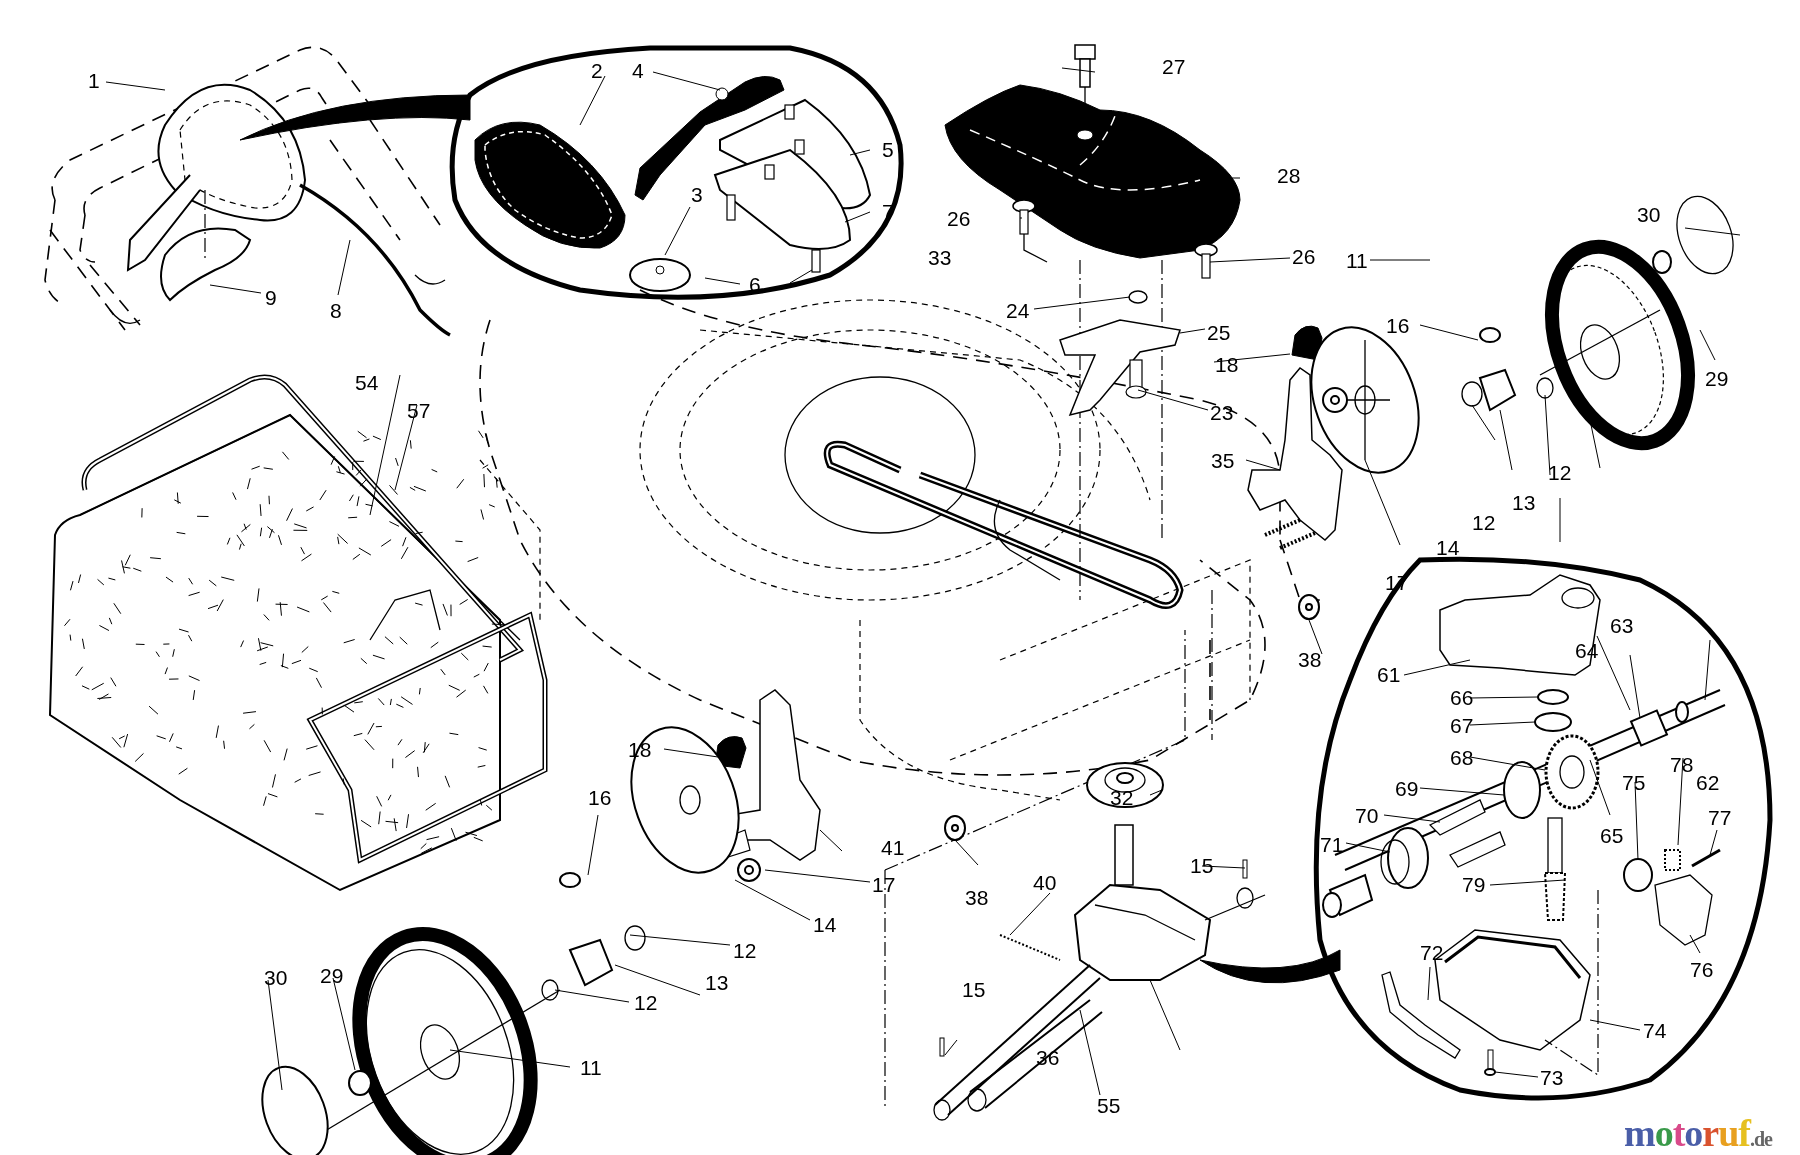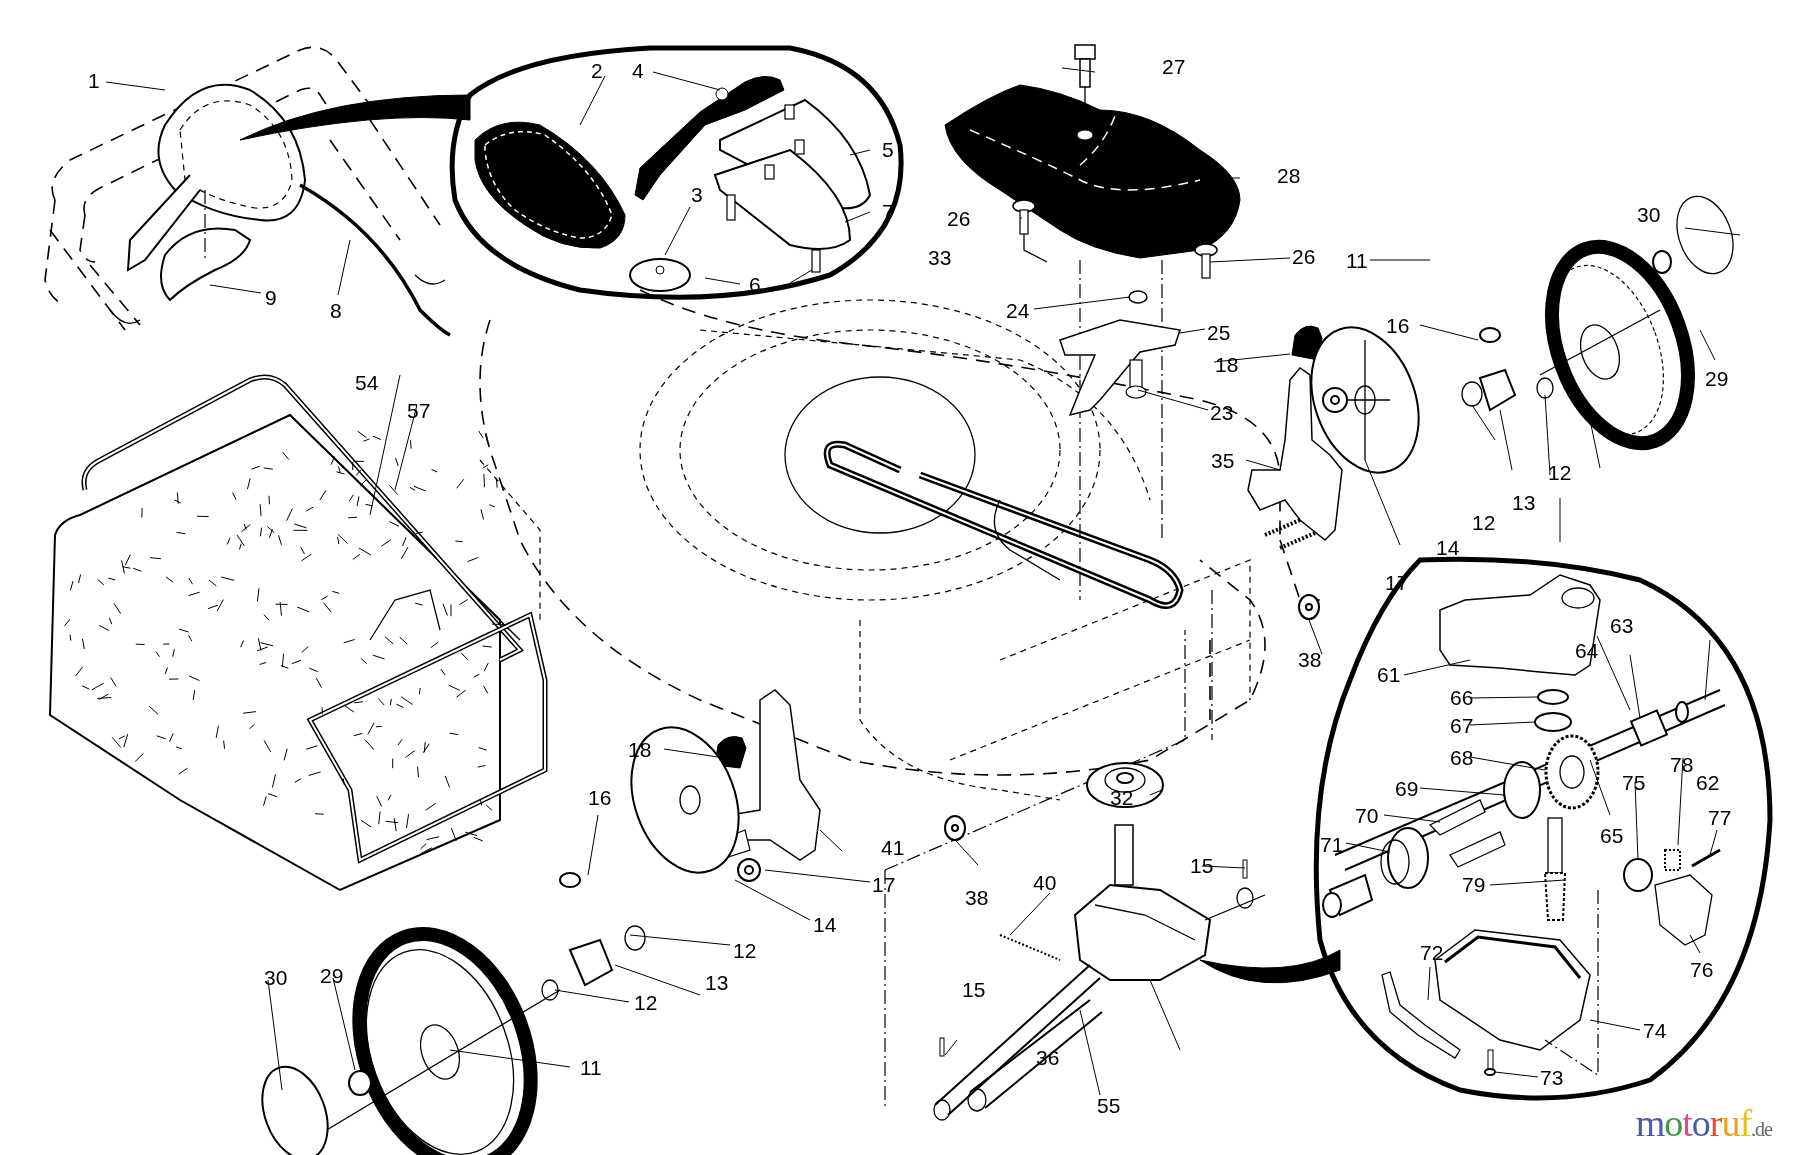--- a/index.html
+++ b/index.html
@@ -9,22 +9,22 @@
   .lbl { font-family: "Liberation Sans", sans-serif; font-size: 21px; fill: #000; }
   .leader { stroke: #000; stroke-width: 1; fill: none; }
   .solid { stroke: #000; stroke-width: 2; fill: #fff; }
   .thin { stroke: #000; stroke-width: 1.3; fill: none; }
   .dash { stroke: #000; stroke-width: 1.6; fill: none; stroke-dasharray: 14 9; }
   .dash-s { stroke: #000; stroke-width: 1.2; fill: none; stroke-dasharray: 6 5; }
   .dashdot { stroke: #000; stroke-width: 1.2; fill: none; stroke-dasharray: 14 4 2 4; }
   .black { fill: #000; stroke: #000; }
   .tire { fill: none; stroke: #000; stroke-width: 14; }
   .callout { fill: none; stroke: #000; stroke-width: 5; }
-  #watermark { position: absolute; right: 28px; bottom: 10px; font-family: "Liberation Serif", serif;
-               font-size: 38px; letter-spacing: -1px; }
+  #watermark { position: absolute; right: 28px; bottom: 0; font-family: "Liberation Serif", serif;
+               font-size: 38px; letter-spacing: -1px; font-weight: bold; }
   #watermark .tld { font-size: 20px; color: #666; }
 </style>
 </head>
 <body>
 
 <svg id="diagram" viewBox="0 0 1800 1155" xmlns="http://www.w3.org/2000/svg">
 
   <g>
     <path class="dash" d="M55,200 Q45,180 70,160 L300,50 Q320,42 335,58 L370,105"></path>
     <path class="dash" d="M85,215 Q80,198 100,188 L300,90 Q315,84 322,98 L340,125"></path>

